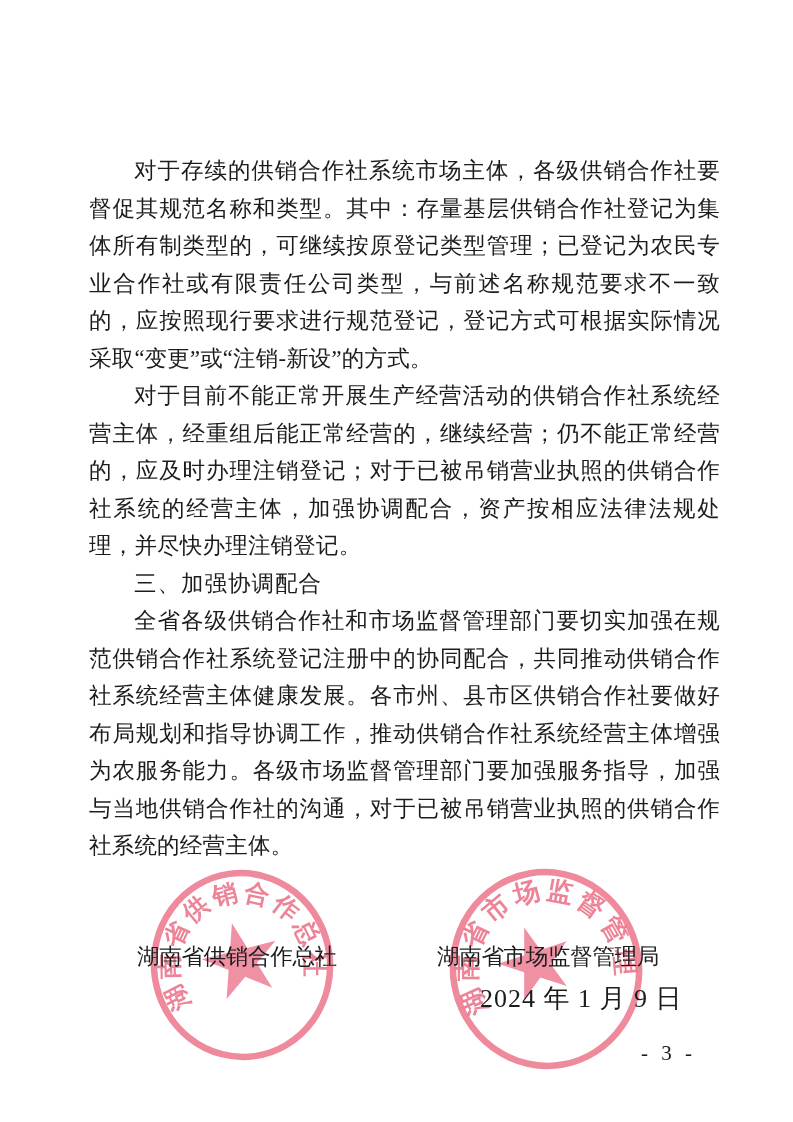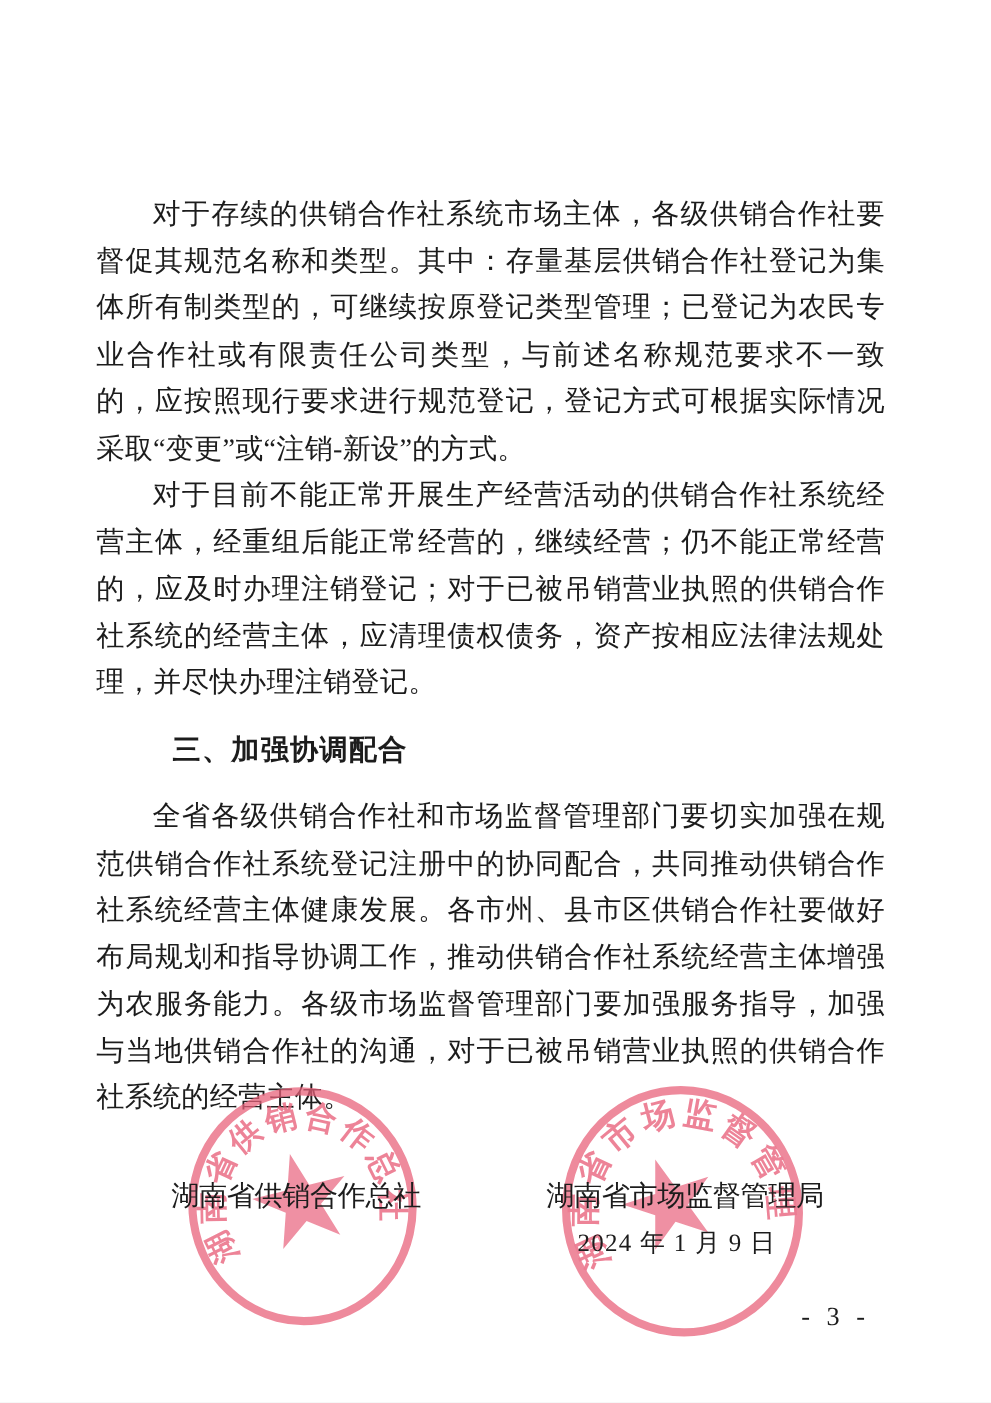--- a/index.html
+++ b/index.html
@@ -8,52 +8,52 @@
     position: relative;
     width: 793px;
     height: 1122px;
     background: #ffffff;
     overflow: hidden;
     font-family: "Liberation Serif", "DejaVu Serif", serif;
     color: #1c1c1c;
   }
   .textcol {
     position: absolute;
-    left: 77px;
+    left: 89px;
     top: 152px;
     width: 631px;
     font-size: 22.5px;
     line-height: 37.5px;
     text-align: justify;
     text-justify: inter-ideograph;
   }
   .textcol p {
     margin: 0;
     text-indent: 2em;
     letter-spacing: 0.2px;
   }
   .textcol .heading {
-    margin: 16px;
+    margin: 0;
     text-indent: 2em;
     font-family: "Liberation Sans", "DejaVu Sans", sans-serif;
-    font-weight: bold;
+    font-weight: normal;
     font-size: 22.5px;
     line-height: 37.5px;
     letter-spacing: 1px;
   }
   .sig {
     position: absolute;
     font-size: 22.5px;
     letter-spacing: -0.3px;
     white-space: nowrap;
     z-index: 3;
   }
   .sig-left  { left: 137px; top: 941px; }
   .sig-right { left: 437px; top: 941px; }
-  .sig-date  { left: 462px; top: 981px; font-size: 20px; letter-spacing: 1px; z-index: 3; position: absolute; white-space: nowrap; }
+  .sig-date  { left: 480px; top: 981px; font-size: 26px; letter-spacing: 1px; z-index: 3; position: absolute; white-space: nowrap; }
   .page-num {
     position: absolute;
     left: 641px;
     top: 1041px;
     font-size: 21px;
     letter-spacing: 4px;
     white-space: nowrap;
   }
   .seal {
     position: absolute;
@@ -85,21 +85,21 @@
     <ellipse cx="0" cy="0" rx="93" ry="97" fill="none" stroke="#e8607a" stroke-width="6.5" stroke-opacity="0.9"></ellipse>
     <path id="arcR" d="M -63.4,29.6 A 70,70 0 1 1 63.4,29.6" fill="none"></path>
     <text font-size="26" fill="#e8607a" fill-opacity="0.95">
       <textPath href="#arcR" startOffset="0" textLength="300" lengthAdjust="spacing">湖南省市场监督管理局</textPath>
     </text>
     <path transform="translate(-9,-7) rotate(-8)" d="M0,-38 L8.52,-11.73 L36.14,-11.74 L13.79,4.48 L22.34,30.74 L0,14.5 L-22.34,30.74 L-13.79,4.48 L-36.14,-11.74 L-8.52,-11.73 Z" fill="#e8607a" fill-opacity="0.85"></path>
   </svg>
 
   <div class="textcol">
     <p>对于存续的供销合作社系统市场主体，各级供销合作社要督促其规范名称和类型。其中：存量基层供销合作社登记为集体所有制类型的，可继续按原登记类型管理；已登记为农民专业合作社或有限责任公司类型，与前述名称规范要求不一致的，应按照现行要求进行规范登记，登记方式可根据实际情况采取“变更”或“注销-新设”的方式。</p>
-    <p>对于目前不能正常开展生产经营活动的供销合作社系统经营主体，经重组后能正常经营的，继续经营；仍不能正常经营的，应及时办理注销登记；对于已被吊销营业执照的供销合作社系统的经营主体，应清理债权债务，资产按相应法律法规处理，并尽快办理注销登记。</p>
+    <p>对于目前不能正常开展生产经营活动的供销合作社系统经营主体，经重组后能正常经营的，继续经营；仍不能正常经营的，应及时办理注销登记；对于已被吊销营业执照的供销合作社系统的经营主体，加强协调配合，资产按相应法律法规处理，并尽快办理注销登记。</p>
     <div class="heading">三、加强协调配合</div>
     <p>全省各级供销合作社和市场监督管理部门要切实加强在规范供销合作社系统登记注册中的协同配合，共同推动供销合作社系统经营主体健康发展。各市州、县市区供销合作社要做好布局规划和指导协调工作，推动供销合作社系统经营主体增强为农服务能力。各级市场监督管理部门要加强服务指导，加强与当地供销合作社的沟通，对于已被吊销营业执照的供销合作社系统的经营主体。</p>
   </div>
 
   <div class="sig sig-left">湖南省供销合作总社</div>
   <div class="sig sig-right">湖南省市场监督管理局</div>
   <div class="sig-date">2024 年 1 月 9 日</div>
 
   <div class="page-num">- 3 -</div>
 

